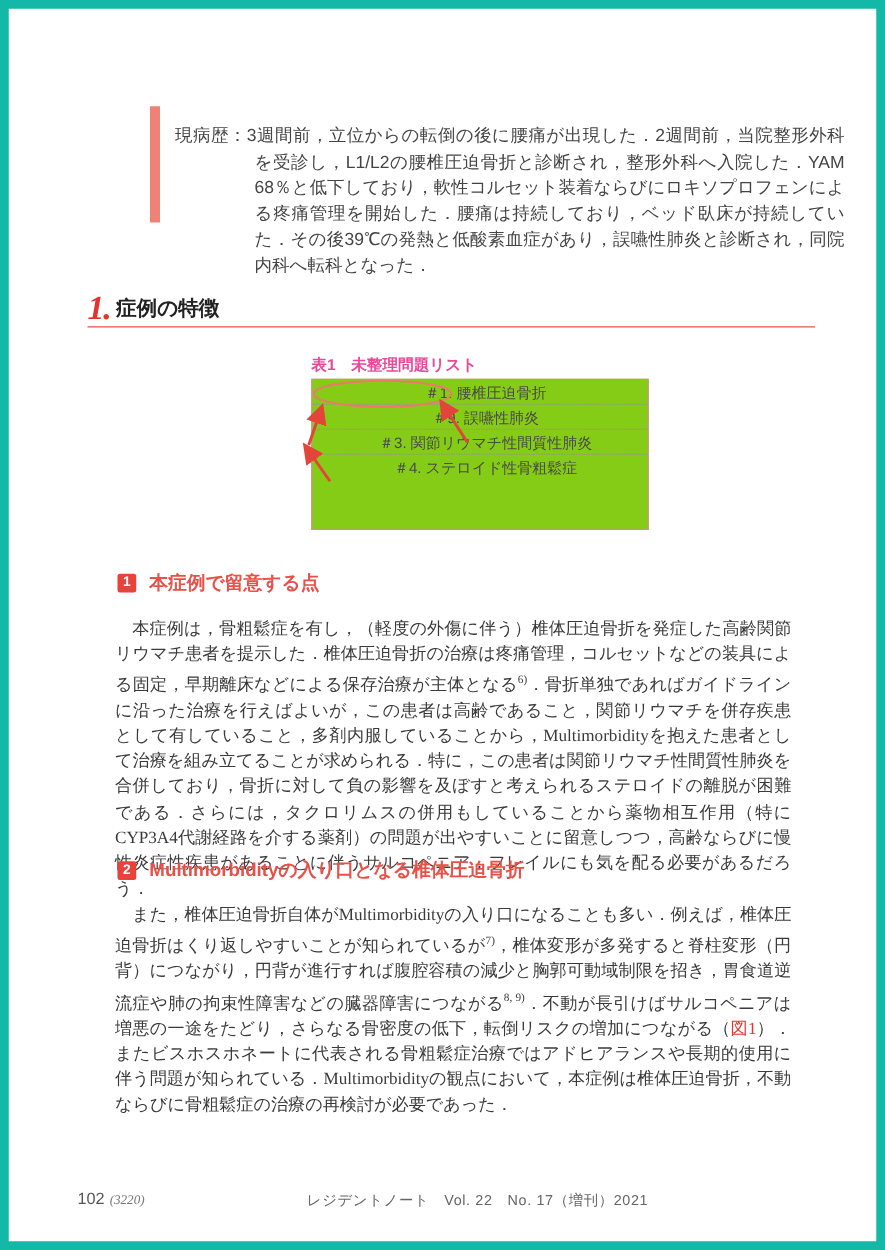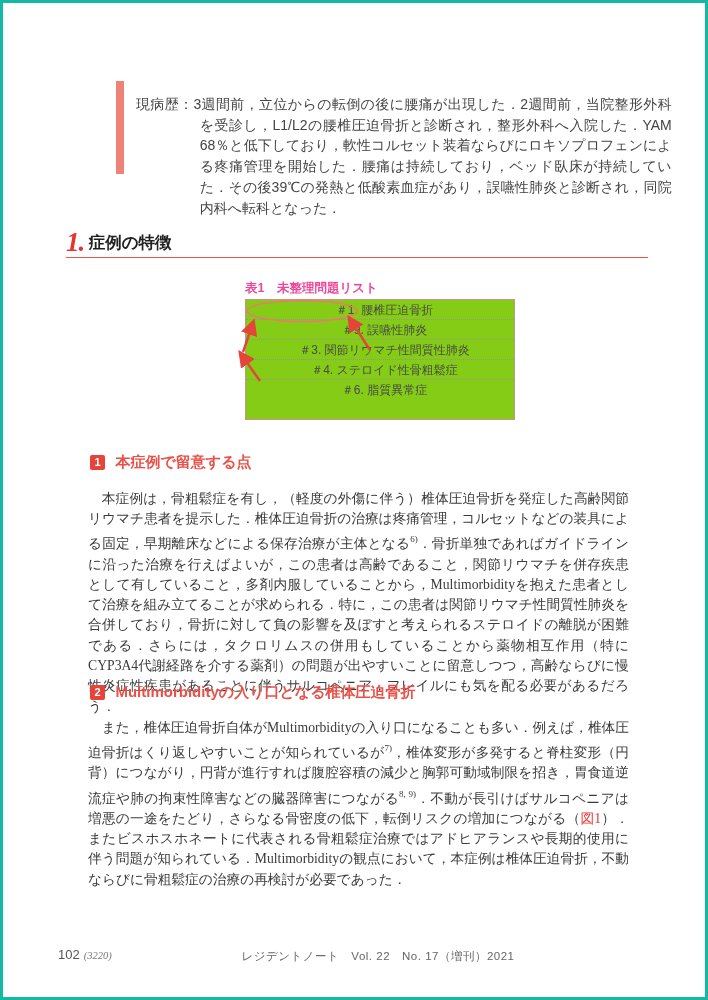--- a/index.html
+++ b/index.html
@@ -1,18 +1,18 @@
 <!DOCTYPE html>
 <html lang="ja"><head>
 <meta charset="utf-8">
 <style>
   html,body{margin:0;padding:0;background:#fff;}
   .page{
     position:relative;width:708px;height:1000px;background:#ffffff;
-    border:3px solid #14b8a6;box-sizing:border-box;overflow:hidden;
+    border:7px solid #14b8a6;box-sizing:border-box;overflow:hidden;
     font-family:"Liberation Sans",sans-serif;color:#3b3b3b;
   }
   
   .quote-bar{position:absolute;left:113px;top:78px;width:8px;height:93px;background:#ee8276;}
   .quote-text{
     position:absolute;left:133px;top:77px;width:472px;
     font-size:14px;line-height:20.7px;color:#444;
     padding-left:4.55em;text-indent:-4.55em;text-align:justify;
   }
   
@@ -72,21 +72,20 @@
     <span class="h1-title">症例の特徴</span>
   </div>
   <div class="h1-rule"></div>
 
   <div class="fig-caption">表1　未整理問題リスト</div>
   <div class="problem-table">
     <div class="problem-row">＃1. 腰椎圧迫骨折</div>
     <div class="problem-row">＃9. 誤嚥性肺炎</div>
     <div class="problem-row">＃3. 関節リウマチ性間質性肺炎</div>
     <div class="problem-row">＃4. ステロイド性骨粗鬆症</div>
-    <div class="problem-row">＃6. 脂質異常症</div>
   </div>
   <svg class="fig-annotations" viewBox="0 0 160 95" xmlns="http://www.w3.org/2000/svg">
     <defs>
       <marker id="ah" markerWidth="7" markerHeight="7" refX="5" refY="3.5" orient="auto">
         <path d="M0,0 L7,3.5 L0,7 z" fill="#e4453a"></path>
       </marker>
     </defs>
     <ellipse cx="74" cy="16" rx="55" ry="10.5" fill="none" stroke="#ec7a6c" stroke-width="1.6"></ellipse>
     <line x1="15" y1="57" x2="25" y2="28" stroke="#e4453a" stroke-width="2.4" marker-end="url(#ah)"></line>
     <line x1="32" y1="86" x2="13" y2="59" stroke="#e4453a" stroke-width="2.4" marker-end="url(#ah)"></line>

